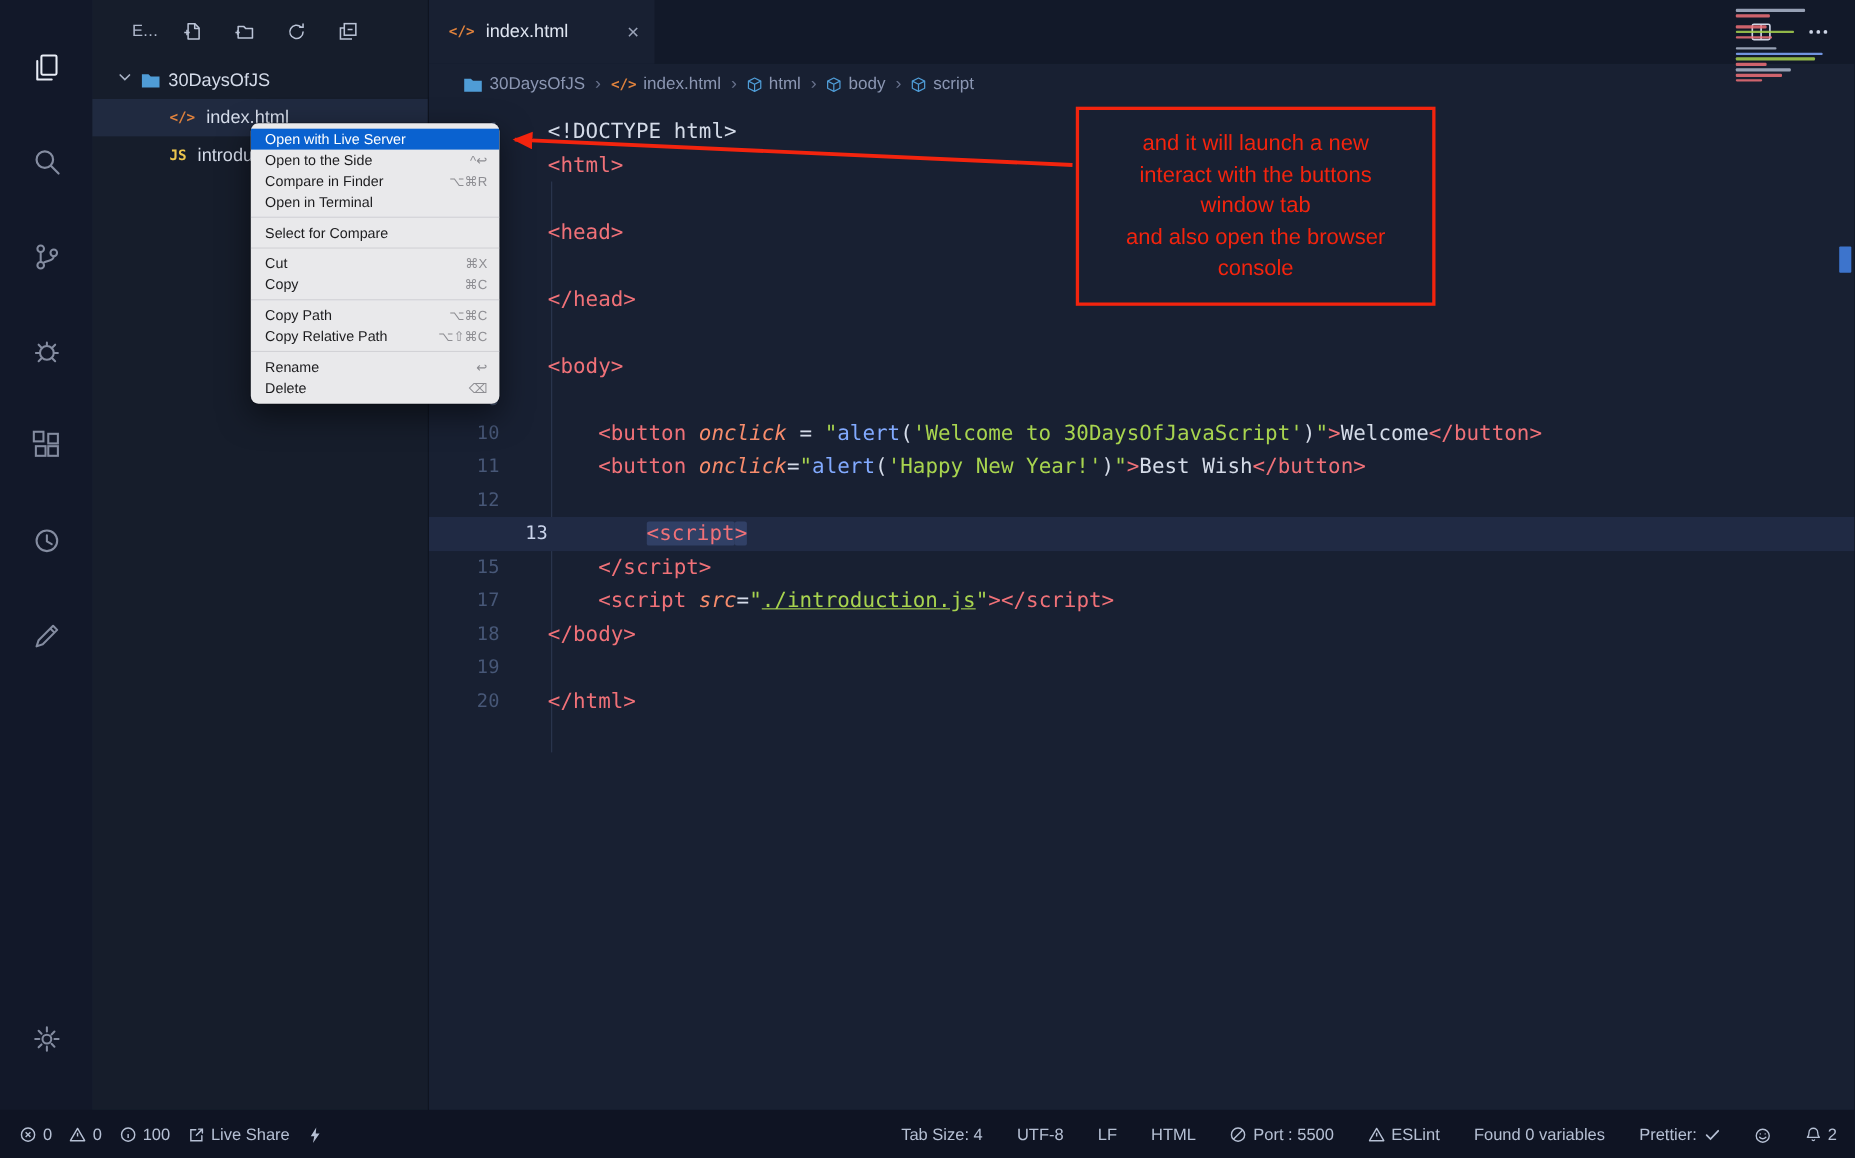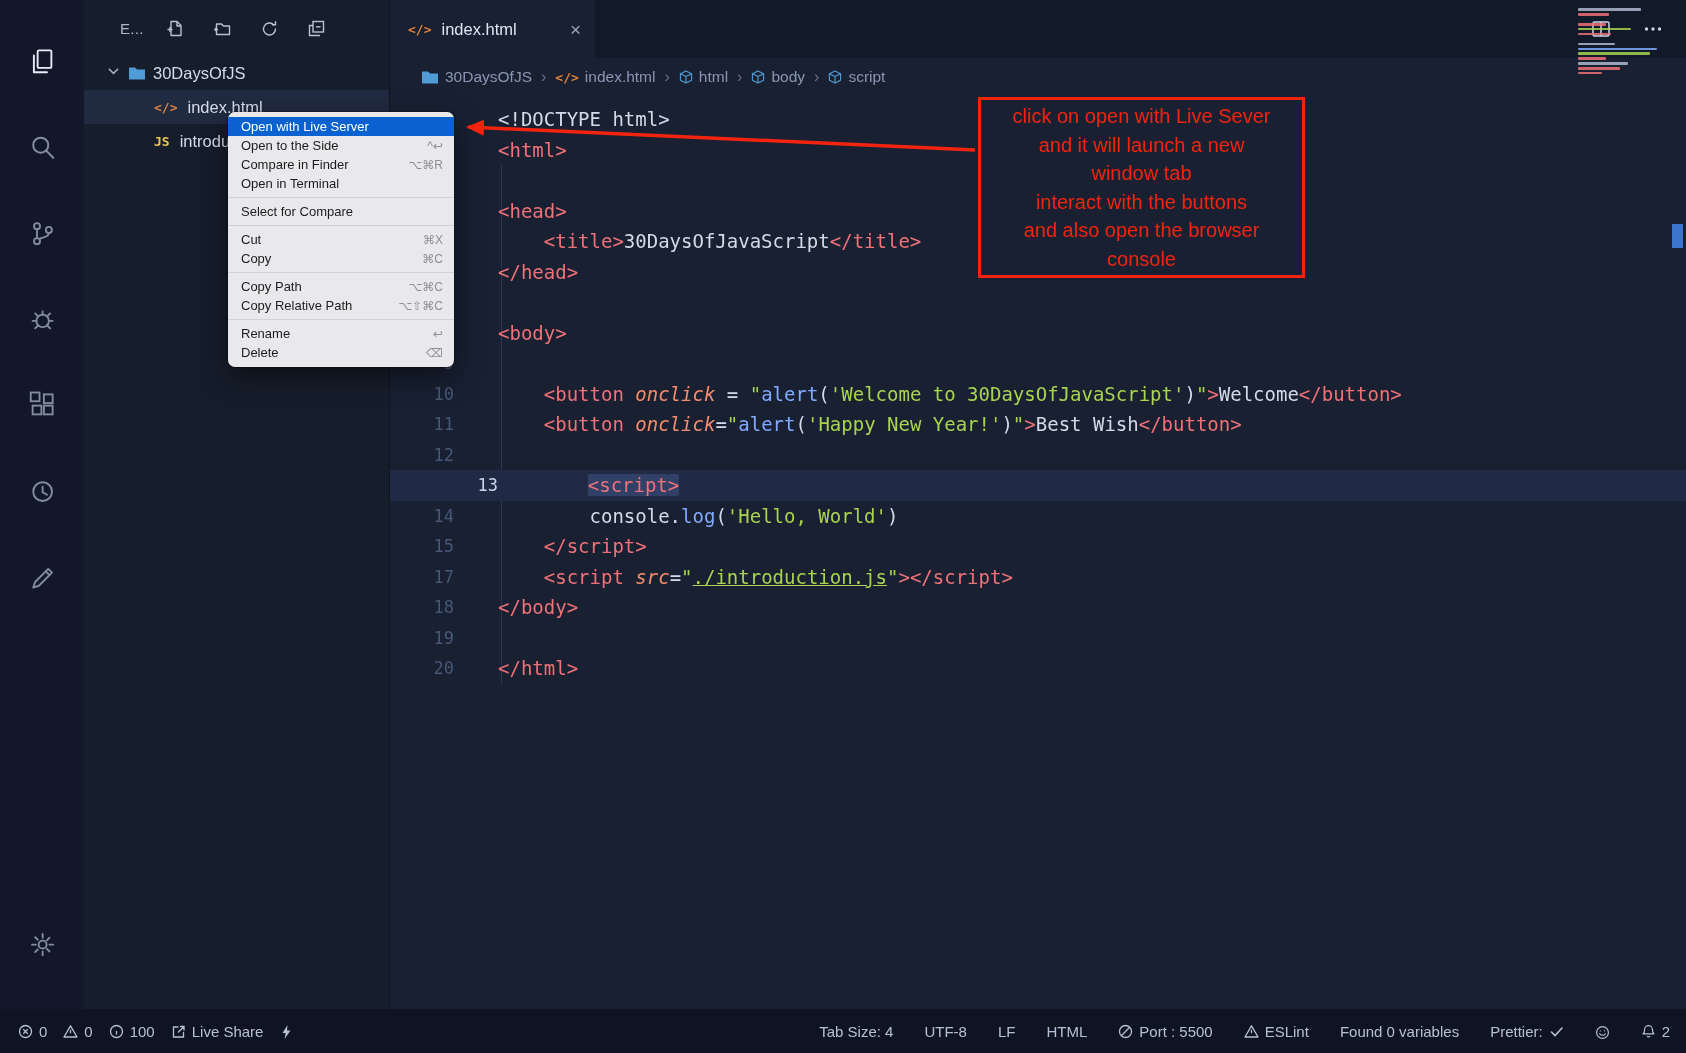--- a/index.html
+++ b/index.html
@@ -257,21 +257,20 @@
         <div class="code-line">
           <span class="ln">3</span>
           <span class="lt"></span>
         </div>
         <div class="code-line">
           <span class="ln">4</span>
           <span class="lt"><span class="tag">&lt;head&gt;</span></span>
         </div>
         <div class="code-line">
           <span class="ln">5</span>
-          <span class="lt"><span class="pl">    </span><span class="tag">&lt;title&gt;</span><span class="pl">30DaysOfJavaScript</span><span class="tag">&lt;/title&gt;</span></span>
         </div>
         <div class="code-line">
           <span class="ln">6</span>
           <span class="lt"><span class="tag">&lt;/head&gt;</span></span>
         </div>
         <div class="code-line">
           <span class="ln">7</span>
           <span class="lt"></span>
         </div>
         <div class="code-line">
@@ -290,24 +289,20 @@
           <span class="ln">11</span>
           <span class="lt"><span class="pl">    </span><span class="tag">&lt;button</span><span class="pl"> </span><span class="attr">onclick</span><span class="pl">=</span><span class="str">"</span><span class="fn">alert</span><span class="pl">(</span><span class="str">'Happy New Year!'</span><span class="pl">)</span><span class="str">"</span><span class="tag">&gt;</span><span class="pl">Best Wish</span><span class="tag">&lt;/button&gt;</span></span>
         </div>
         <div class="code-line">
           <span class="ln">12</span>
           <span class="lt"></span>
         </div>
         <div class="code-line current">
           <span class="ln">13</span>
           <span class="lt"><span class="pl">    </span><span class="tag sel">&lt;script</span><span class="tag sel">&gt;</span></span>
-        </div>
-        <div class="code-line">
-          <span class="ln">14</span>
-          <span class="lt"><span class="pl">        </span><span class="pl">console</span><span class="pl">.</span><span class="fn">log</span><span class="pl">(</span><span class="str">'Hello, World'</span><span class="pl">)</span></span>
         </div>
         <div class="code-line">
           <span class="ln">15</span>
           <span class="lt"><span class="pl">    </span><span class="tag">&lt;/script&gt;</span></span>
         </div>
         <div class="code-line">
           <span class="ln">17</span>
           <span class="lt"><span class="pl">    </span><span class="tag">&lt;script</span><span class="pl"> </span><span class="attr">src</span><span class="pl">=</span><span class="str">"</span><span class="link">./introduction.js</span><span class="str">"</span><span class="tag">&gt;</span><span class="tag">&lt;/script&gt;</span></span>
         </div>
         <div class="code-line">
@@ -388,24 +383,23 @@
         <span class="mi-label">Rename</span>
         <span class="mi-short">↩</span>
       </div>
       <div class="menu-item">
         <span class="mi-label">Delete</span>
         <span class="mi-short">⌫</span>
       </div>
     </div>
 
   <div class="annotation">
-    <span>click on open with Live Sever</span>
     <span>and it will launch a new</span>
+    <span>interact with the buttons</span>
     <span>window tab</span>
-    <span>interact with the buttons</span>
     <span>and also open the browser</span>
     <span>console</span>
   </div>
 
   <svg class="arrow-overlay" width="1686" height="1053" viewBox="0 0 1686 1053">
     <defs>
       <marker id="ah" markerUnits="userSpaceOnUse" markerWidth="20" markerHeight="18" refX="16" refY="8" orient="auto">
         <path d="M0 0L18 8L0 16z" fill="#f3240e"></path>
       </marker>
     </defs>

